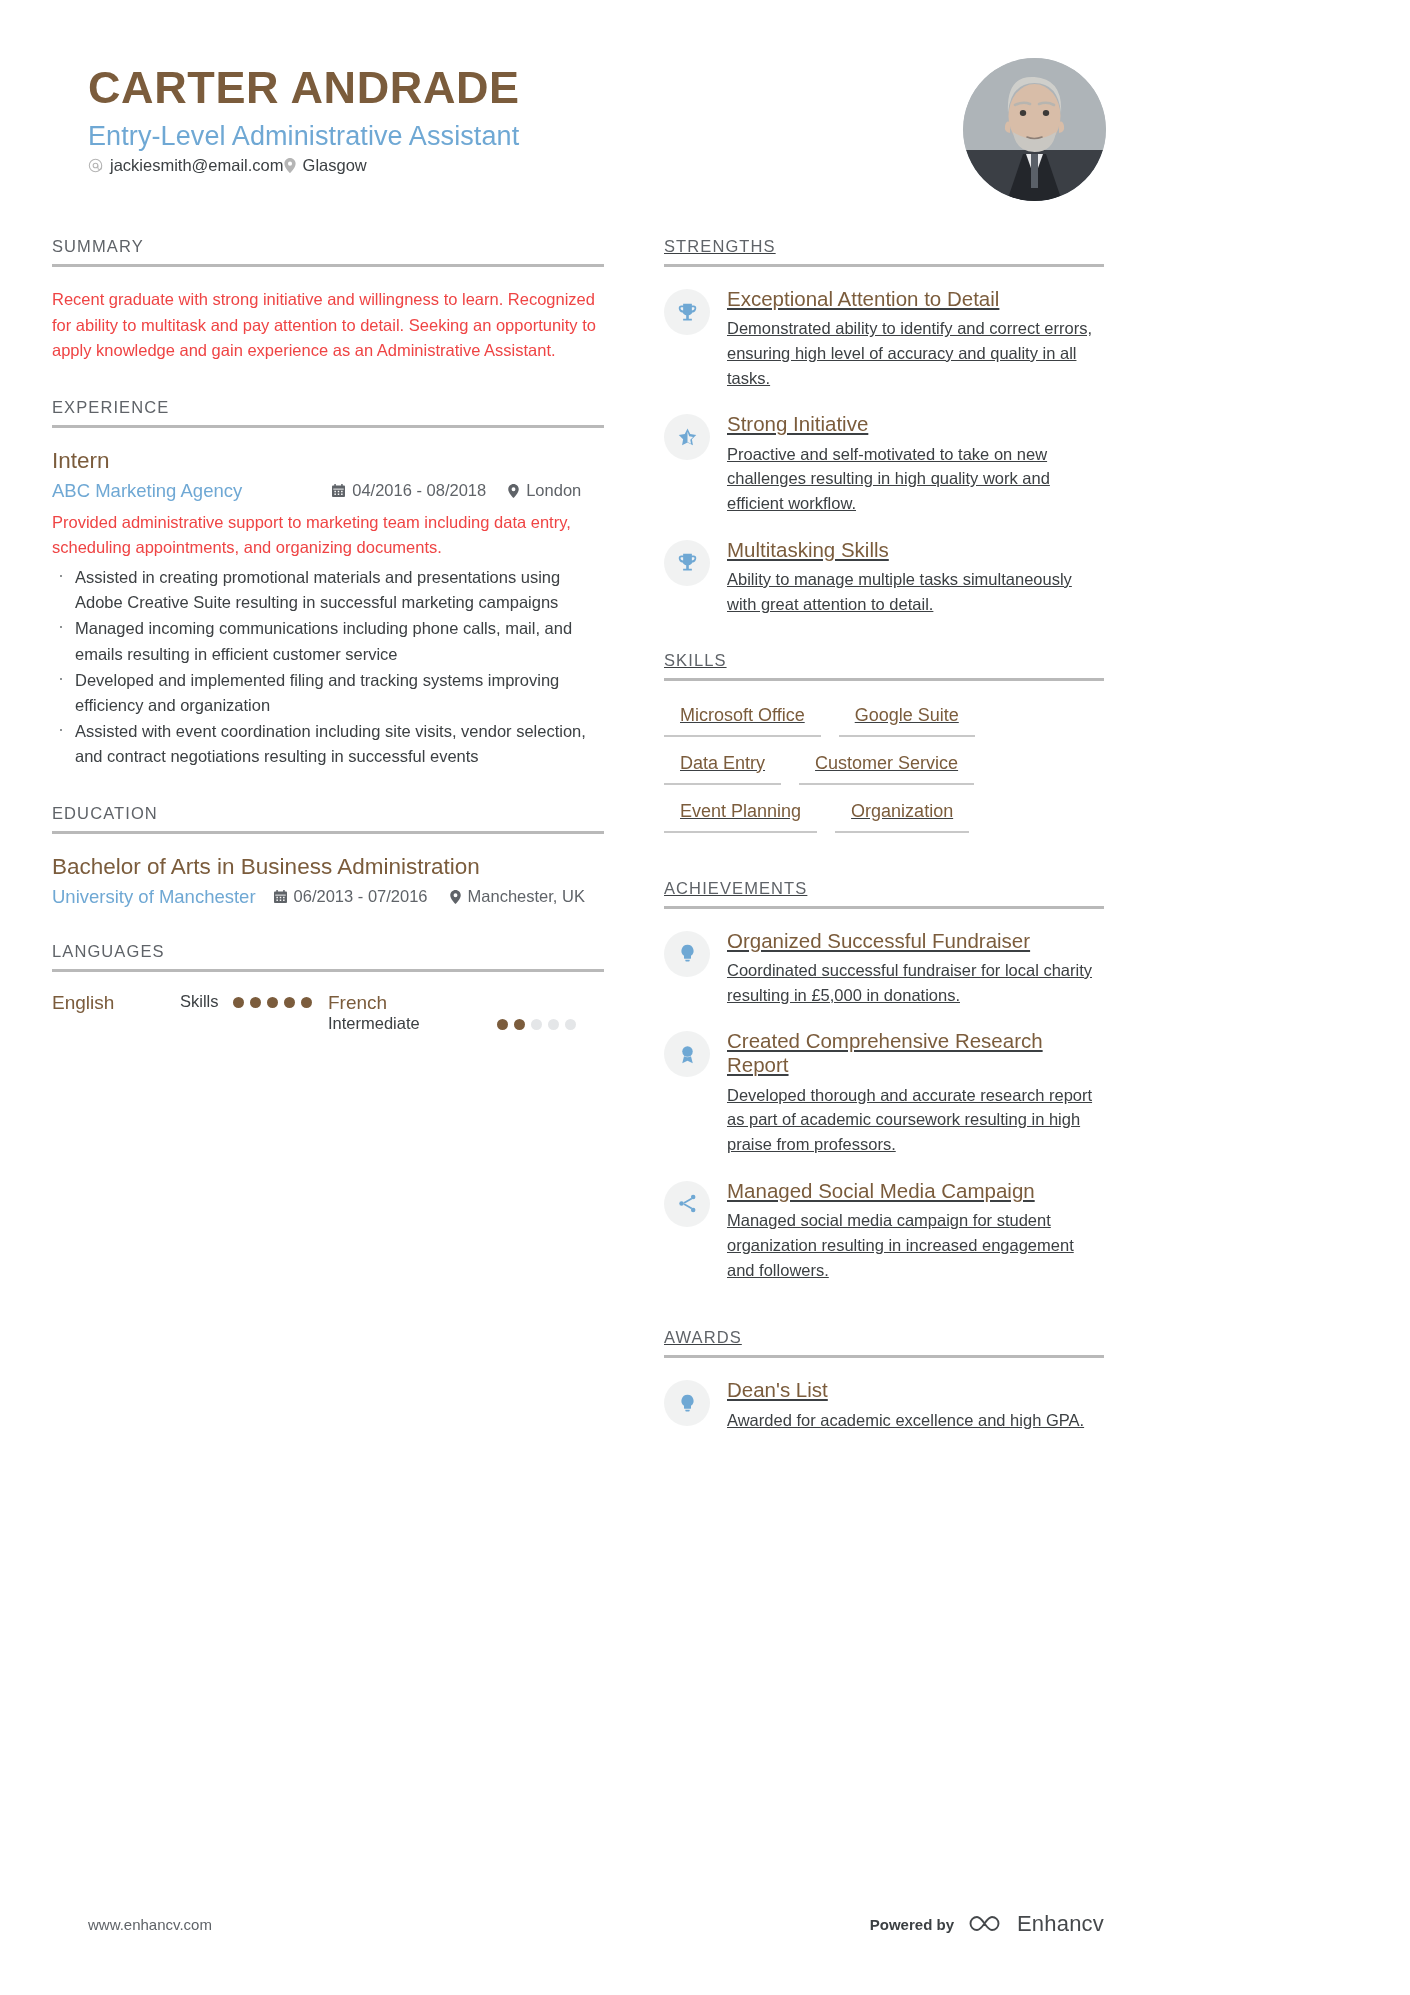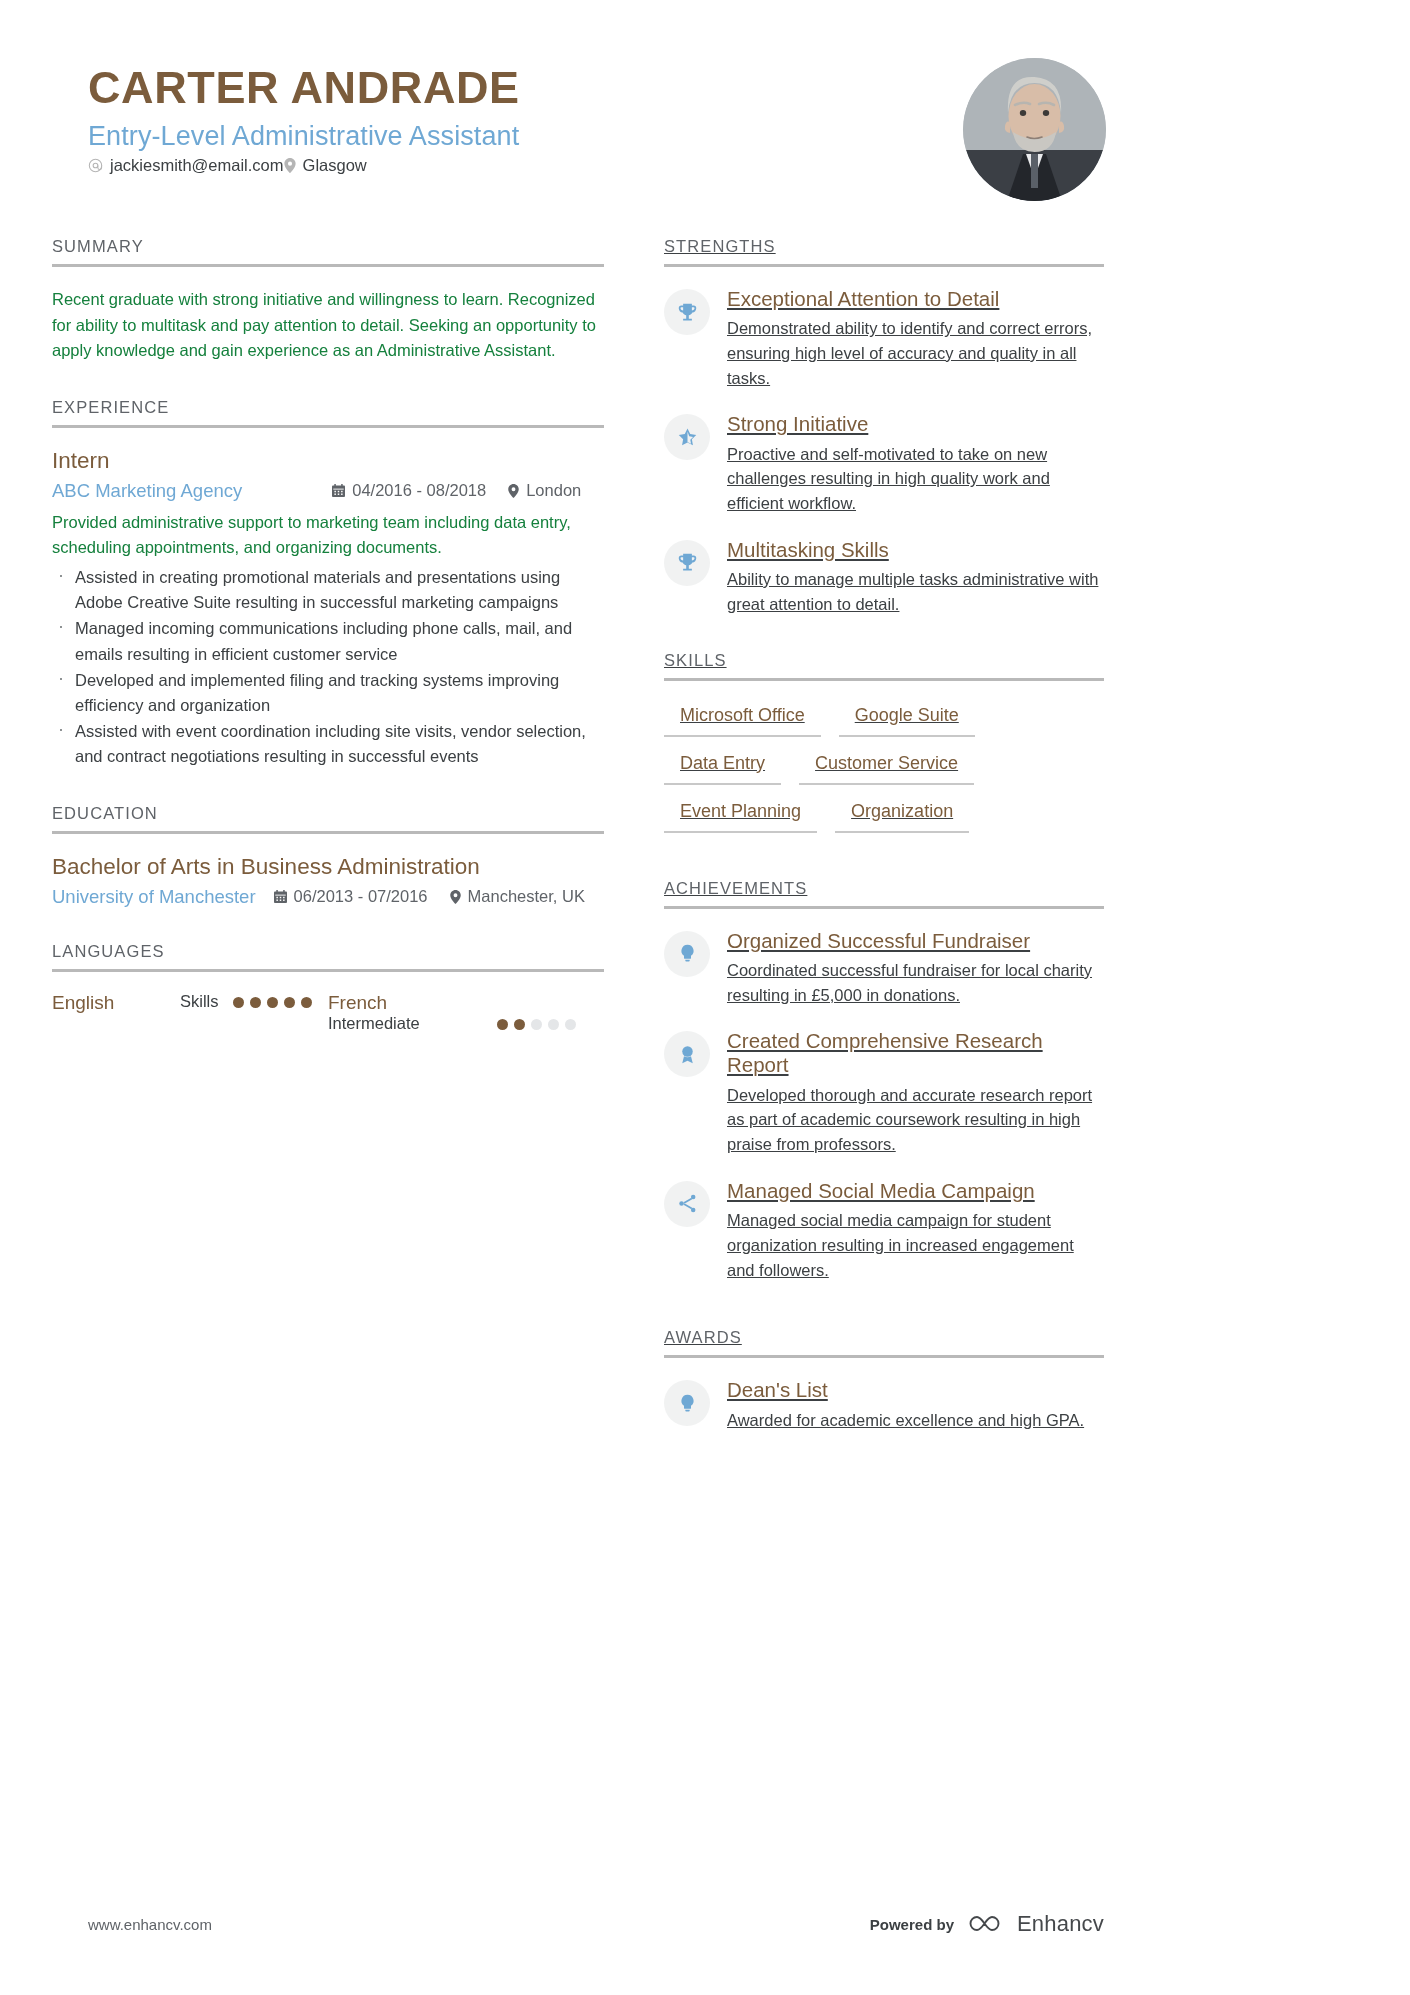--- a/index.html
+++ b/index.html
@@ -85,21 +85,21 @@
     height: 3px;
     background: #b9b9b9;
     width: 100%;
     margin-bottom: 20px;
   }
   .section { margin-bottom: 34px; }
 
   .body-text {
     font-size: 16.5px;
     line-height: 1.55;
-    color: #15803d;
+    color: #ef4444;
   }
 
   
   .entry-title {
     font-size: 22.5px;
     color: #7b5c3c;
     margin-bottom: 6px;
     font-weight: 400;
   }
   .entry-meta {
@@ -458,21 +458,21 @@
         </div>
 
         <div class="item">
           <div class="item-icon">
             <svg viewBox="0 0 24 24">
                 <path d="M19 4h-2V2H7v2H5a3 3 0 0 0-3 3c0 2.6 1.9 4.7 4.4 5 .8 1.7 2.3 2.9 4.1 3.2V19H7v2h10v-2h-3.5v-3.8c1.8-.3 3.3-1.5 4.1-3.2 2.5-.3 4.4-2.4 4.4-5a3 3 0 0 0-3-3zM4 7a1 1 0 0 1 1-1h2v3.8C5.3 9.4 4 8.3 4 7zm16 0c0 1.3-1.3 2.4-3 2.8V6h2a1 1 0 0 1 1 1z"></path>
               </svg>
           </div>
           <div class="item-body">
             <div class="item-title">Multitasking Skills</div>
-            <div class="item-desc">Ability to manage multiple tasks administrative with great attention to detail.</div>
+            <div class="item-desc">Ability to manage multiple tasks simultaneously with great attention to detail.</div>
           </div>
         </div>
       </div>
 
       <div class="section">
         <div class="sec-title">SKILLS</div>
         <div class="sec-rule"></div>
         <div class="skills-wrap">
           <span class="skill-tag">Microsoft Office</span>
           <span class="skill-tag">Google Suite</span>

